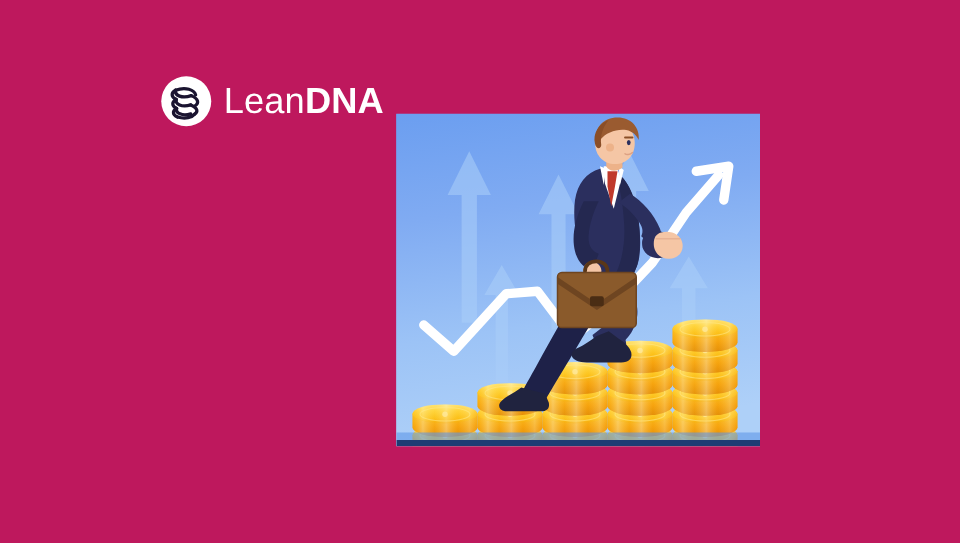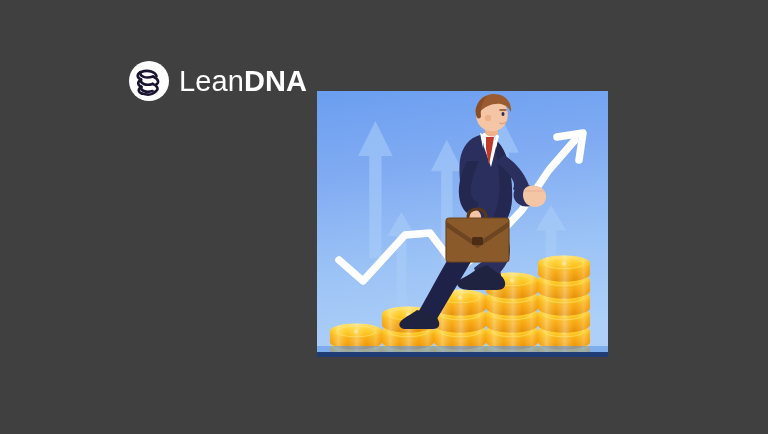--- a/index.html
+++ b/index.html
@@ -12,21 +12,21 @@
     width: 768px;
     height: 434px;
     overflow: hidden;
     font-family: "Liberation Sans", sans-serif;
   }
 
   #banner {
     position: relative;
     width: 768px;
     height: 434px;
-    background: #404040;
+    background: #be185d;
   }
 
   
   #brand {
     position: absolute;
     left: 128px;
     top: 60px;
     display: flex;
     align-items: center;
     gap: 9px;

